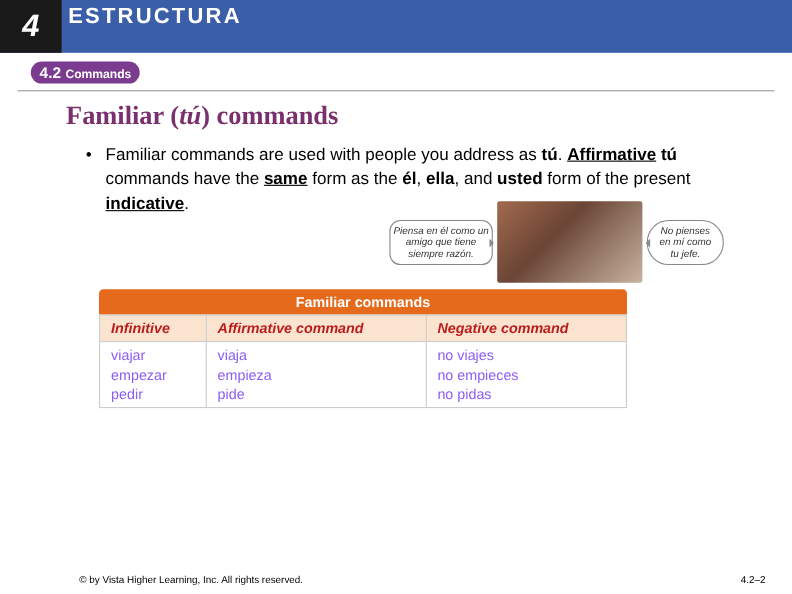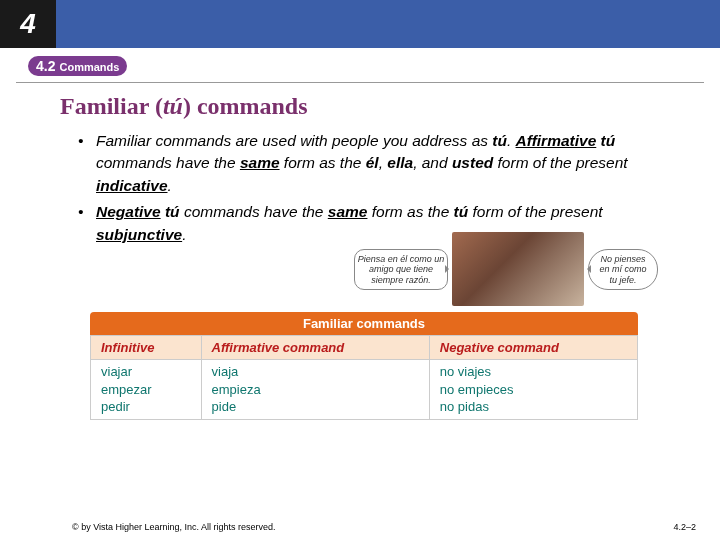--- a/index.html
+++ b/index.html
@@ -13,67 +13,67 @@
   
   .section-row { display: flex; align-items: center; padding: 8px 0 4px 28px; }
   .section-tab { background: #7b3b8f; color: #fff; border-radius: 10px; font-size: 11px; padding: 2px 8px; font-weight: bold; }
   .section-tab .num { font-size: 14px; margin-right: 4px; }
   .divider { border: none; border-top: 1px solid #999; margin: 2px 16px 0 16px; }
 
   
   .content { padding: 10px 56px 0 60px; }
   .slide-title { color: #7a306c; font-family: "Times New Roman", serif; font-size: 24px; font-weight: bold; margin-bottom: 10px; }
   .slide-title .ital { font-style: italic; }
-  ul.bullets { list-style: none; padding-left: 18px; font-style: italic; }
+  ul.bullets { list-style: none; padding-left: 18px; }
   ul.bullets li { position: relative; font-size: 15.5px; line-height: 1.45; margin-bottom: 4px; padding-left: 18px; }
   ul.bullets li::before { content: "•"; position: absolute; left: 0; top: 0; }
   .b { font-weight: bold; }
   .u { text-decoration: underline; }
 
   
   .figure-wrap { float: right; width: 310px; margin: -18px 0 6px 8px; font-size: 9px; color: #333; }
   .figure-inner { display: flex; align-items: center; }
   .bubble-left { background: #fff; border: 1px solid #888; border-radius: 10px; padding: 4px 0; width: 94px; line-height: 1.15; text-align: center; margin-right: 4px; font-style: italic; position: relative; }
   .bubble-left::after { content: ""; position: absolute; right: -6px; top: 40%; width: 0; height: 0; border: 4px solid transparent; border-left-color: #888; }
   .photo { width: 132px; height: 74px; background: linear-gradient(135deg,#a26a4f 0%,#6b4535 40%,#8a6b5a 60%,#c8b39e 100%); border-radius: 2px; }
   .bubble-right { background: #fff; border: 1px solid #888; border-radius: 20px; padding: 4px 6px; width: 70px; line-height: 1.15; text-align: center; margin-left: 4px; font-style: italic; position: relative; }
   .bubble-right::before { content: ""; position: absolute; left: -6px; top: 40%; width: 0; height: 0; border: 4px solid transparent; border-right-color: #888; }
 
   
-  .table-wrap { clear: both; margin: 18px 0 0 30px; width: 548px; }
+  .table-wrap { clear: both; margin: 18px 0 0 30px; width: 480px; }
   .table-title { background: #e56a1c; color: #fff; text-align: center; font-weight: bold; font-size: 13px; padding: 4px 0; border-top-left-radius: 4px; border-top-right-radius: 4px; }
   table.cmd { width: 100%; border-collapse: collapse; font-size: 13px; }
   table.cmd th { background: #fbe4cf; color: #b91c1c; font-weight: bold; font-style: italic; text-align: left; padding: 4px 10px; border: 1px solid #ccc; }
-  table.cmd td { background: #fff; color: #0f766e; padding: 3px 10px; border: 1px solid #ccc; vertical-align: top; line-height: 1.35; }
+  table.cmd td { background: #fff; color: #8b5cf6; padding: 3px 10px; border: 1px solid #ccc; vertical-align: top; line-height: 1.35; }
 
   
   .footer { position: absolute; bottom: 8px; left: 60px; right: 24px; display: flex; justify-content: space-between; font-size: 9px; color: #000; margin-left: 12px; }
 </style>
 </head>
 <body>
 
 <div class="top-banner">
   <div class="chapter-box">4</div>
+  <div class="banner-title">ESTRUCTURA</div>
 </div>
 
 <div class="section-row">
   <span class="section-tab">
     <span class="num">4.2</span><span>Commands</span>
   </span>
 </div>
 <hr class="divider">
 
 <div class="content">
   <h2 class="slide-title">
     <span>Familiar (</span><span class="ital">tú</span><span>) commands</span>
   </h2>
 
   <ul class="bullets" id="bullet-list">
       <li><span>Familiar commands are used with people you address as </span><span class="b">tú</span><span>. </span><span class="b u">Affirmative</span><span> </span><span class="b">tú</span><span> commands have the </span><span class="b u">same</span><span> form as the </span><span class="b">él</span><span>, </span><span class="b">ella</span><span>, and </span><span class="b">usted</span><span> form of the present </span><span class="b u">indicative</span><span>.</span></li>
-      <li><span class="b u">Negative</span><span> </span><span class="b">tú</span><span> commands have the </span><span class="b u">same</span><span> form as the </span><span class="b">tú</span><span> form of the present </span><span class="b u">subjunctive</span><span>.</span></li>
     </ul>
 
   <div class="figure-wrap">
     <div class="figure-inner">
       <div class="bubble-left">Piensa en él como un amigo que tiene siempre razón.</div>
       <div class="photo"></div>
       <div class="bubble-right">No pienses en mí como tu jefe.</div>
     </div>
   </div>
 

